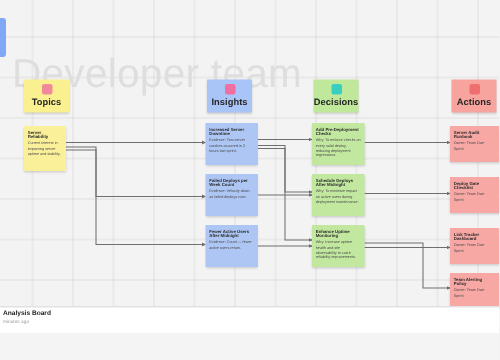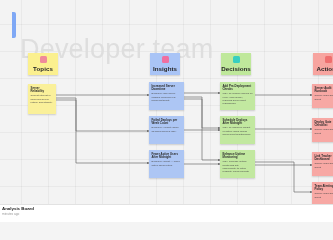--- a/index.html
+++ b/index.html
@@ -15,21 +15,21 @@
   }
   
   #grid{
     position:absolute;inset:0;
     background-image:
       linear-gradient(to right, rgba(0,0,0,.045) 1px, transparent 1px),
       linear-gradient(to bottom, rgba(0,0,0,.045) 1px, transparent 1px);
     background-size:27px 27px;
     background-position:-6px -3px;
   }
-  #canvas-area{position:absolute;left:0;top:0;right:0;bottom:14px;overflow:hidden;margin-left:12px;}
+  #canvas-area{position:absolute;left:0;top:0;right:0;bottom:14px;overflow:hidden;}
   
   .edge-chip{
     position:absolute;left:0;top:12px;width:4px;height:26px;
     background:#7fa8f5;border-radius:0 2px 2px 0;
   }
   
   .watermark{
     position:absolute;left:8px;top:36px;
     font-size:27px;line-height:1;font-weight:400;
     color:#dedede;letter-spacing:.2px;white-space:nowrap;

